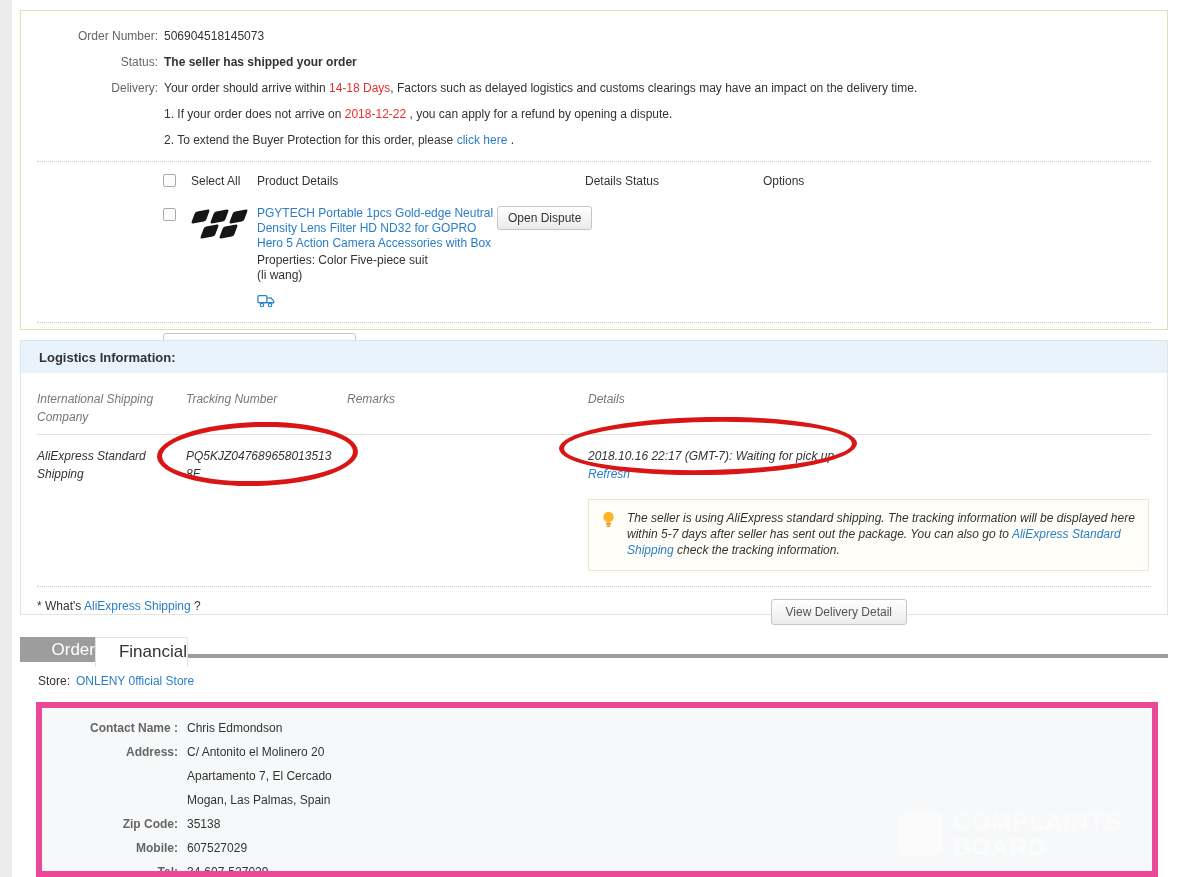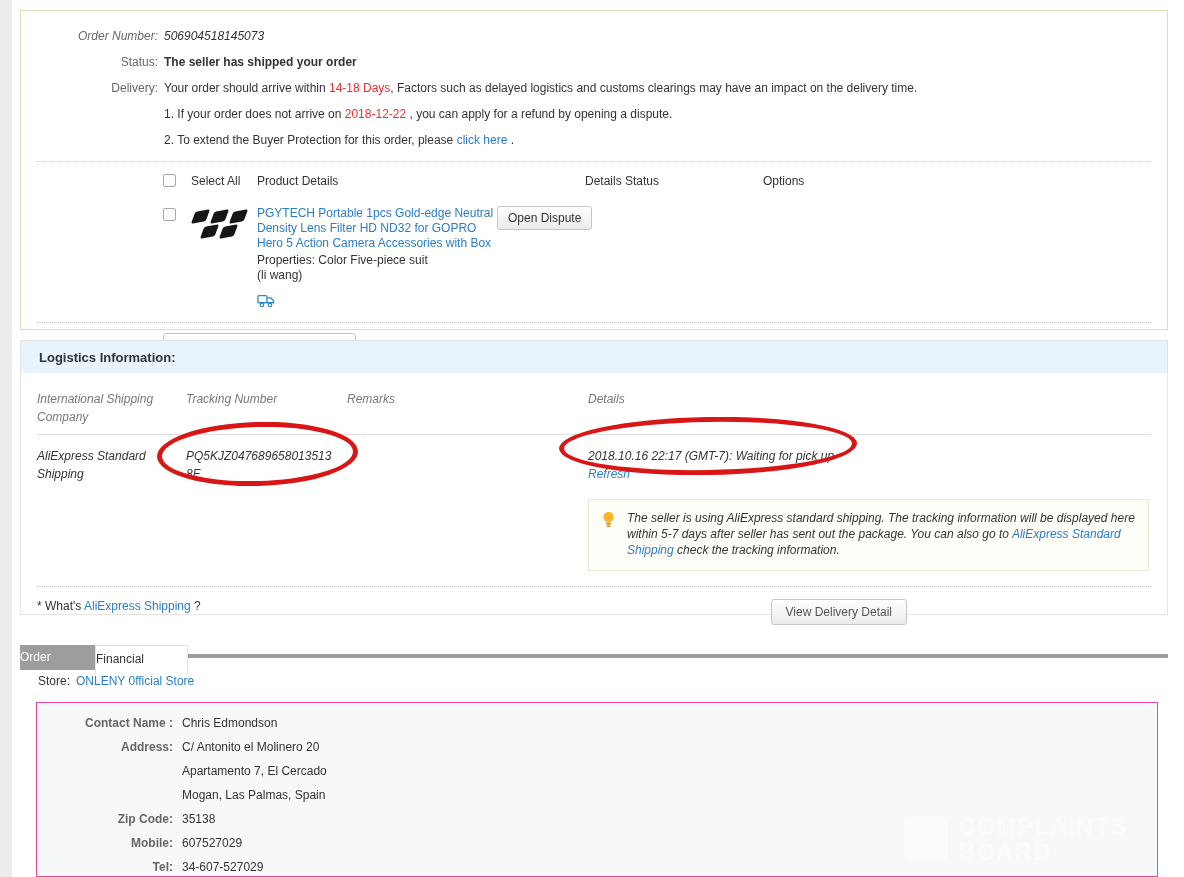--- a/index.html
+++ b/index.html
@@ -9,21 +9,21 @@
   .left-strip { position:absolute; left:0; top:0; width:12px; height:877px; background:#ececec; }
   a, .link { color:#2a7dc9; text-decoration:none; cursor:pointer; }
   .red { color:#e8302e; }
   .green { color:#339900; font-weight:bold; }
   .dotted { border-top:1px dotted #c9c9c9; margin:0 16px; }
 
   
   .order-box { position:absolute; left:20px; top:10px; width:1148px; height:320px;
     background:#fff; border:1px solid #e0ddb9; }
   .kv-row { display:flex; margin-top:12px; line-height:14px; }
-  .kv-row:first-child { margin-top:18px;font-style:italic; }
+  .kv-row:first-child { margin-top:18px; }
   .kv-label { width:137px; text-align:right; color:#666; flex:0 0 137px; }
   .kv-value { margin-left:6px; color:#333; }
 
   
   .pt-header { display:flex; align-items:center; padding:10px 0 8px 142px; }
   .pt-row { display:flex; padding:8px 0 0 142px; }
   .col-cb { width:28px; flex:0 0 28px; padding-top:2px; }
   .col-selectall { width:66px; flex:0 0 66px; }
   .col-details-h { width:306px; flex:0 0 306px; }
   .col-img { width:66px; flex:0 0 66px; }
@@ -66,30 +66,30 @@
   .bulb { flex:0 0 26px; padding-top:1px; }
   .whats-row { display:flex; justify-content:space-between; align-items:flex-start;
     margin:0 16px; padding-top:12px; }
   .ellipse { position:absolute; border:5px solid #da1515; border-radius:50%; pointer-events:none; }
   .ellipse1 { left:136px; top:81px; width:201px; height:64px; transform:rotate(-1.5deg); }
   .ellipse2 { left:538px; top:76px; width:298px; height:58px; transform:rotate(-1deg); }
 
   
   .tabs { position:absolute; left:20px; top:629px; width:1148px; height:30px; }
   .tab-divider { position:absolute; left:0; top:25px; width:100%; height:4px; background:#9d9d9d; }
-  .tab { position:absolute; top:16px; text-align:left; font-size:12px; cursor:pointer; }
+  .tab { position:absolute; top:8px; text-align:right; font-size:17px; cursor:pointer; }
   .tab-order { left:0; width:75px; height:25px; line-height:25px; background:#9d9d9d; color:#fff; }
   .tab-financial { left:75px; width:93px; height:30px; line-height:27px; background:#fff;
     color:#333; border:1px solid #e2e2e2; border-bottom:none; z-index:2; }
 
   
   .store-row { position:absolute; left:38px; top:674px; }
   .store-label { color:#333; margin-right:6px; }
   .contact-box { position:absolute; left:36px; top:702px; width:1122px; height:175px;
-    background:#f7f8f9; border:1px solid #ec4899; overflow:hidden; }
+    background:#f7f8f9; border:6px solid #ec4899; overflow:hidden; }
   .c-row { display:flex; line-height:24px; }
   .c-row:first-child { margin-top:8px; }
   .c-label { width:136px; flex:0 0 136px; text-align:right; color:#666; font-weight:bold; }
   .c-value { margin-left:9px; color:#333; }
   .watermark { position:absolute; right:30px; bottom:12px; display:flex; align-items:center;
     color:#fff; opacity:.55; }
   .wm-icon { width:44px; height:44px; background:#fff; border-radius:8px; margin-right:10px; }
   .wm-text { font-weight:bold; font-size:24px; line-height:25px; letter-spacing:1px; }
 </style>
 </head>

